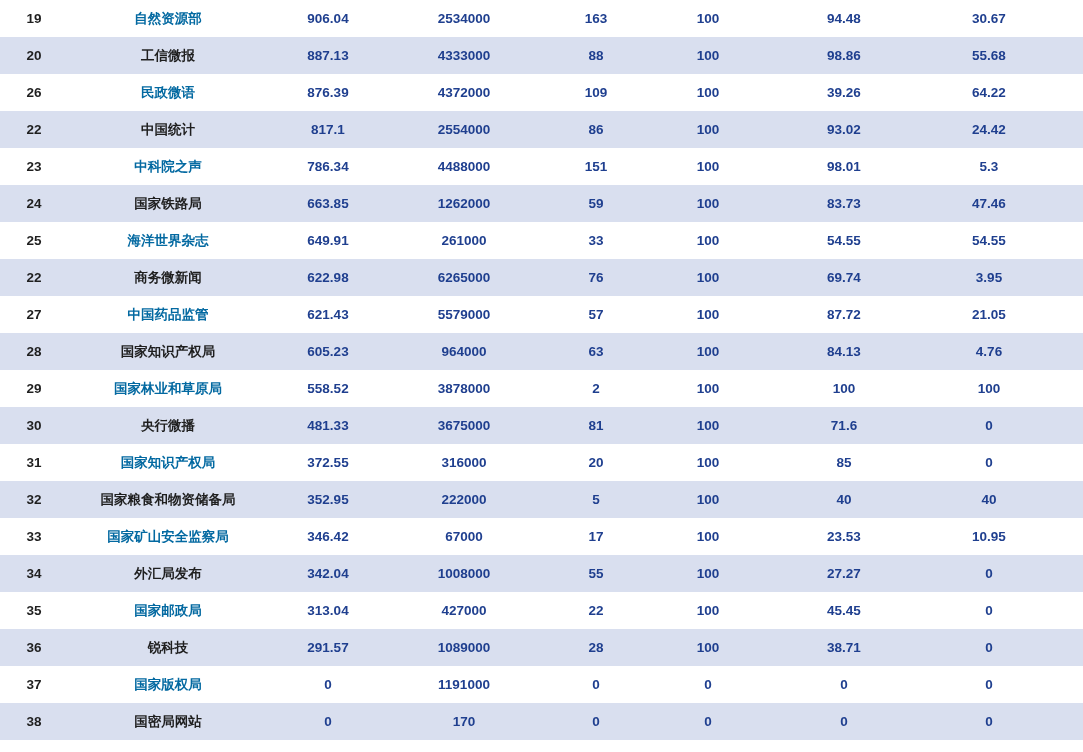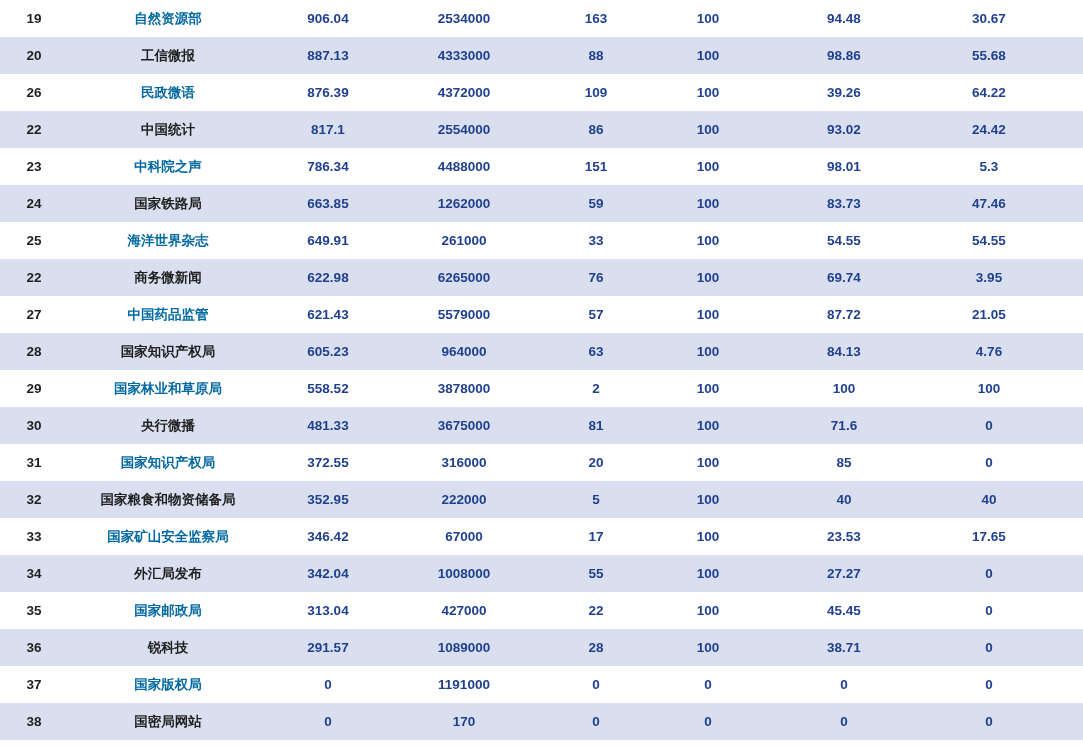--- a/index.html
+++ b/index.html
@@ -232,21 +232,21 @@
         <td class="col-likes">46</td>
       </tr>
       <tr class="row-odd">
         <td class="col-rank">33</td>
         <td class="col-name">国家矿山安全监察局</td>
         <td class="col-index">346.42</td>
         <td class="col-reads">67000</td>
         <td class="col-articles">17</td>
         <td class="col-original">100</td>
         <td class="col-rate1">23.53</td>
-        <td class="col-rate2">17.65</td>
+        <td class="col-rate2">10.95</td>
         <td class="col-likes">14</td>
       </tr>
       <tr class="row-even">
         <td class="col-rank">34</td>
         <td class="col-name">外汇局发布</td>
         <td class="col-index">342.04</td>
         <td class="col-reads">1008000</td>
         <td class="col-articles">55</td>
         <td class="col-original">100</td>
         <td class="col-rate1">27.27</td>

